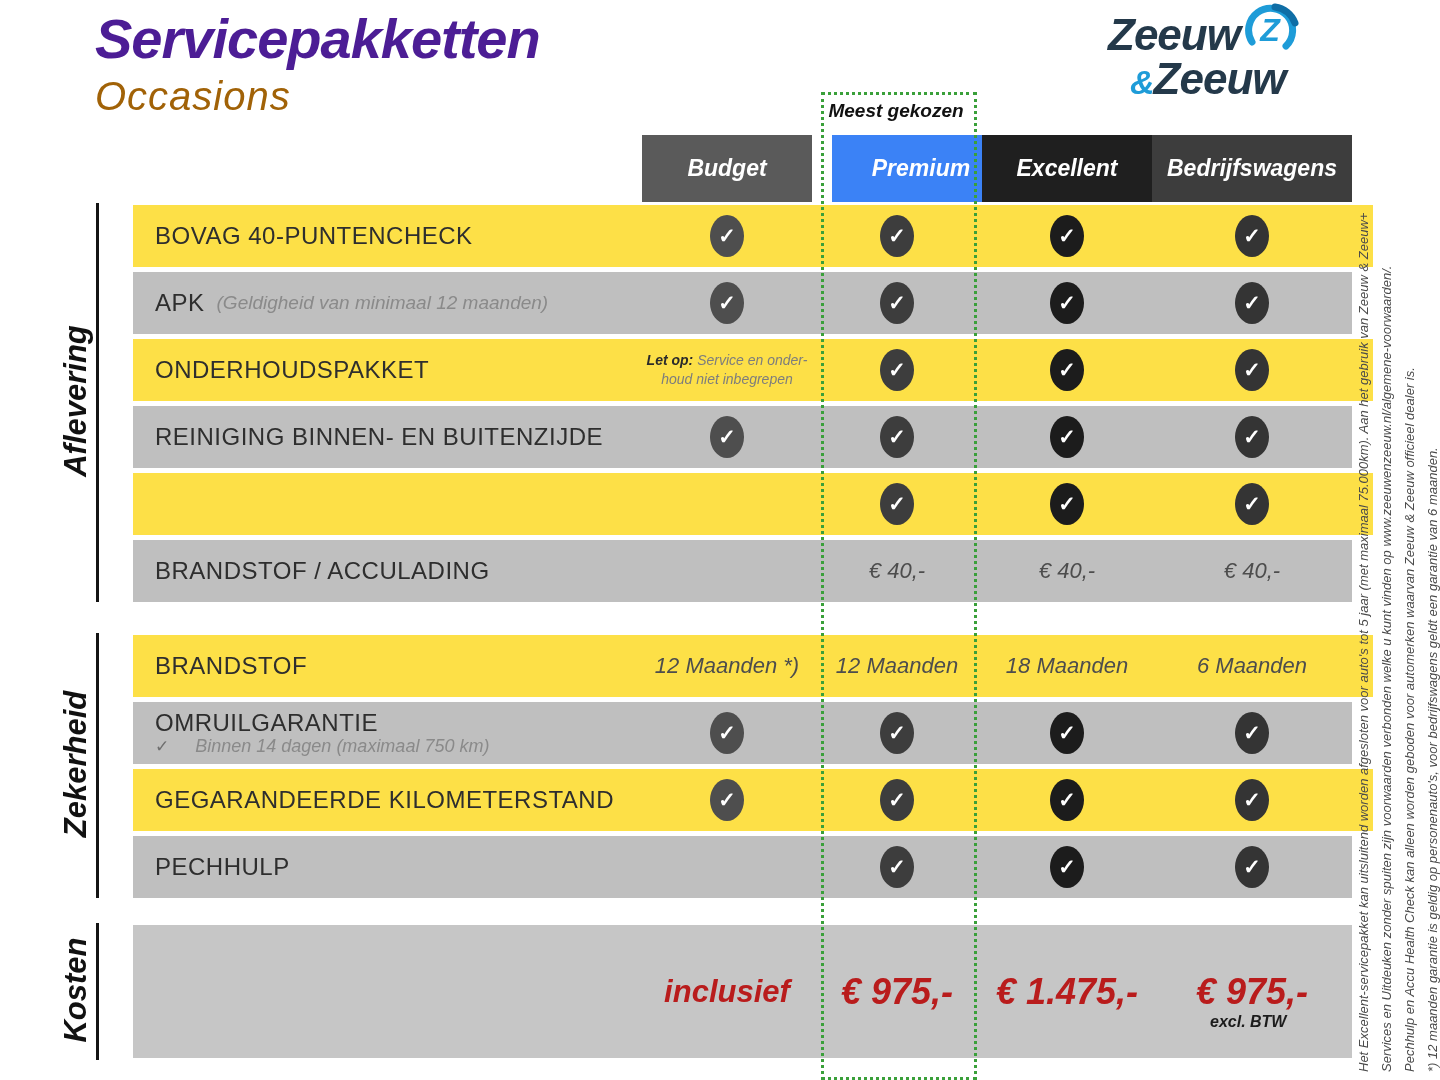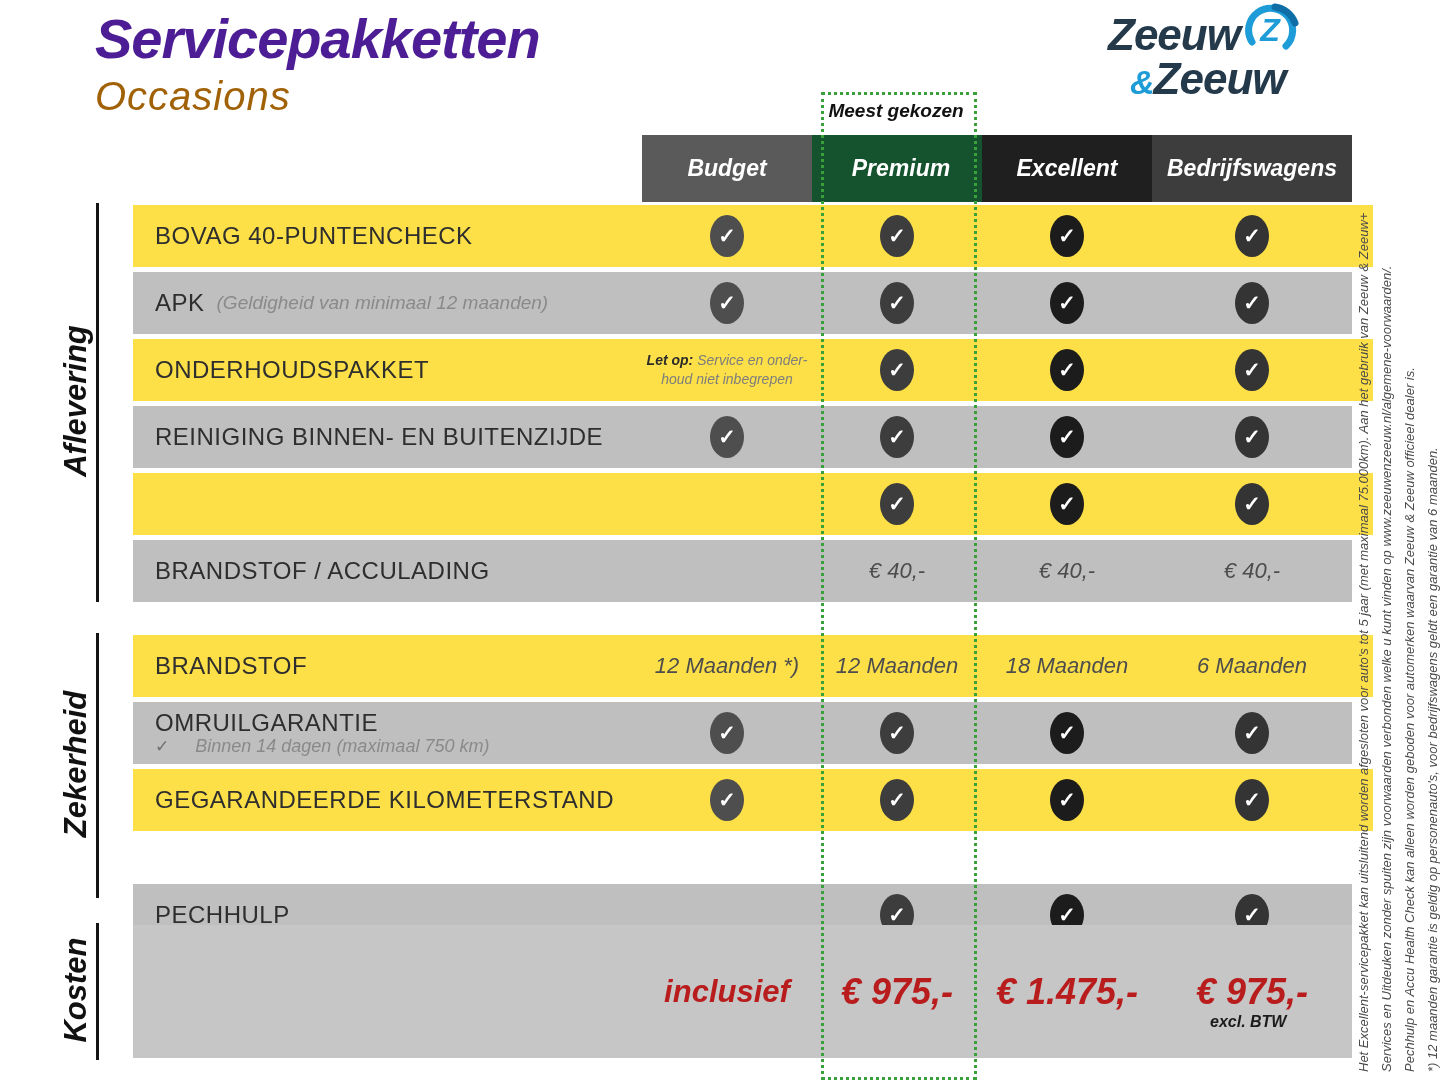--- a/index.html
+++ b/index.html
@@ -99,21 +99,21 @@
     <div class="l2">
       <span class="amp">&amp;</span><span class="word">Zeeuw</span>
     </div>
   </div>
 
   <div class="highlight-label">Meest gekozen</div>
   <div class="highlight-box"></div>
 
   <div id="table-area">
       <div class="col-header" style="left: 642px; width: 170px; background: rgb(90, 90, 90);">Budget</div>
-      <div class="col-header" style="left: 812px; width: 178px; background: #14532d;">Premium</div>
+      <div class="col-header" style="left: 832px; width: 178px; background: #3b82f6;">Premium</div>
       <div class="col-header" style="left: 982px; width: 170px; background: rgb(31, 31, 31);">Excellent</div>
       <div class="col-header" style="left: 1152px; width: 200px; background: rgb(61, 61, 61);">Bedrijfswagens</div>
       <div class="t-row light" style="top: 205px;">
         <div class="row-label">BOVAG 40-PUNTENCHECK</div>
         <div class="cell" style="left: 509px; width: 170px;">
           <div class="check" style="background: rgb(78, 78, 78);">✓</div>
         </div>
         <div class="cell" style="left: 679px; width: 170px;">
           <div class="check" style="background: rgb(61, 61, 61);">✓</div>
         </div>
@@ -231,21 +231,21 @@
         <div class="cell" style="left: 679px; width: 170px;">
           <div class="check" style="background: rgb(61, 61, 61);">✓</div>
         </div>
         <div class="cell" style="left: 849px; width: 170px;">
           <div class="check" style="background: rgb(28, 28, 28);">✓</div>
         </div>
         <div class="cell" style="left: 1019px; width: 200px;">
           <div class="check" style="background: rgb(52, 52, 52);">✓</div>
         </div>
       </div>
-      <div class="t-row dark" style="top: 836px; margin-top: 48px;">
+      <div class="t-row dark" style="top: 836px;">
         <div class="row-label">PECHHULP</div>
         <div class="cell" style="left: 679px; width: 170px;">
           <div class="check" style="background: rgb(61, 61, 61);">✓</div>
         </div>
         <div class="cell" style="left: 849px; width: 170px;">
           <div class="check" style="background: rgb(28, 28, 28);">✓</div>
         </div>
         <div class="cell" style="left: 1019px; width: 200px;">
           <div class="check" style="background: rgb(52, 52, 52);">✓</div>
         </div>

